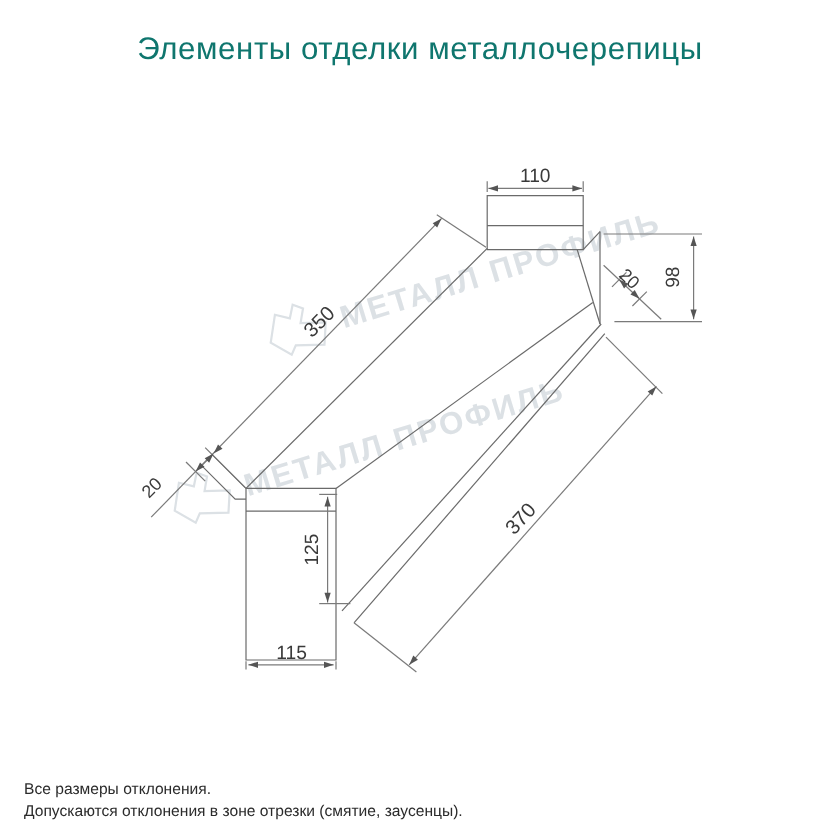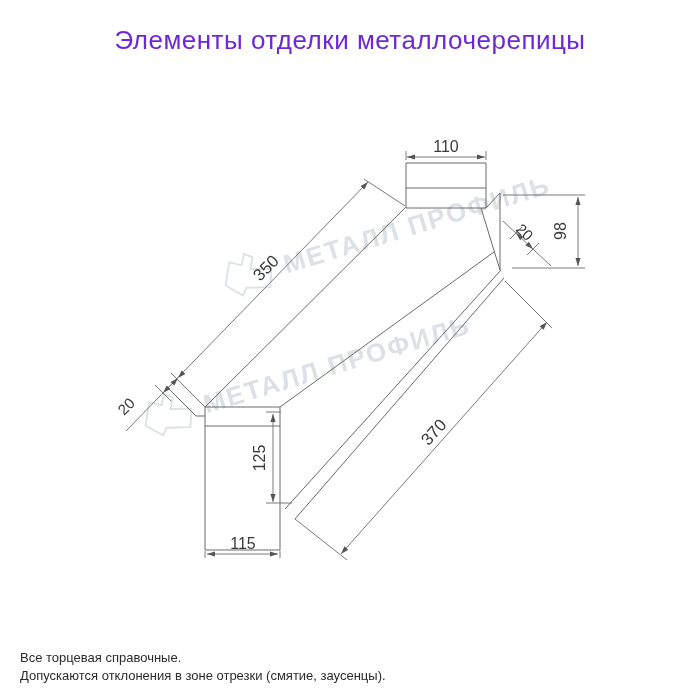--- a/index.html
+++ b/index.html
@@ -3,21 +3,21 @@
 <meta charset="utf-8">
 <style>
   html,body{margin:0;padding:0;}
   body{
     width:700px;height:700px;position:relative;overflow:hidden;
     background:#ffffff;
     font-family:"Liberation Sans", sans-serif;
   }
   .page-title{
     position:absolute;top:24px;left:0;width:700px;
-    text-align:center;font-size:26px;line-height:32px;color:#6d28d9;
+    text-align:center;font-size:26px;line-height:32px;color:#0f766e;
     letter-spacing:0.5px;
   }
   .product-subtitle{
     position:absolute;top:95px;left:0;width:700px;
     text-align:center;font-size:18px;line-height:21px;color:#4a3c3c;
   }
   .watermark{
     position:absolute;display:flex;align-items:center;
     transform-origin:left center;color:#dce1e5;
     font-size:26px;font-weight:700;letter-spacing:2px;white-space:nowrap;
@@ -141,15 +141,15 @@
     <text transform="translate(521,236) rotate(43)" font-size="15">20</text>
     <text transform="translate(566,231) rotate(-90)">98</text>
     <text transform="translate(438,436) rotate(-48)" font-size="17">370</text>
     <text transform="translate(130,410) rotate(-45)" font-size="15">20</text>
     <text transform="translate(265,458) rotate(-90)">125</text>
     <text x="243" y="549">115</text>
   </g>
 </svg>
 
 <div class="footer-notes">
-  <div>Все торцевая справочные.</div>
+  <div>Все размеры отклонения.</div>
   <div>Допускаются отклонения в зоне отрезки (смятие, заусенцы).</div>
 </div>
 
 </body></html>

